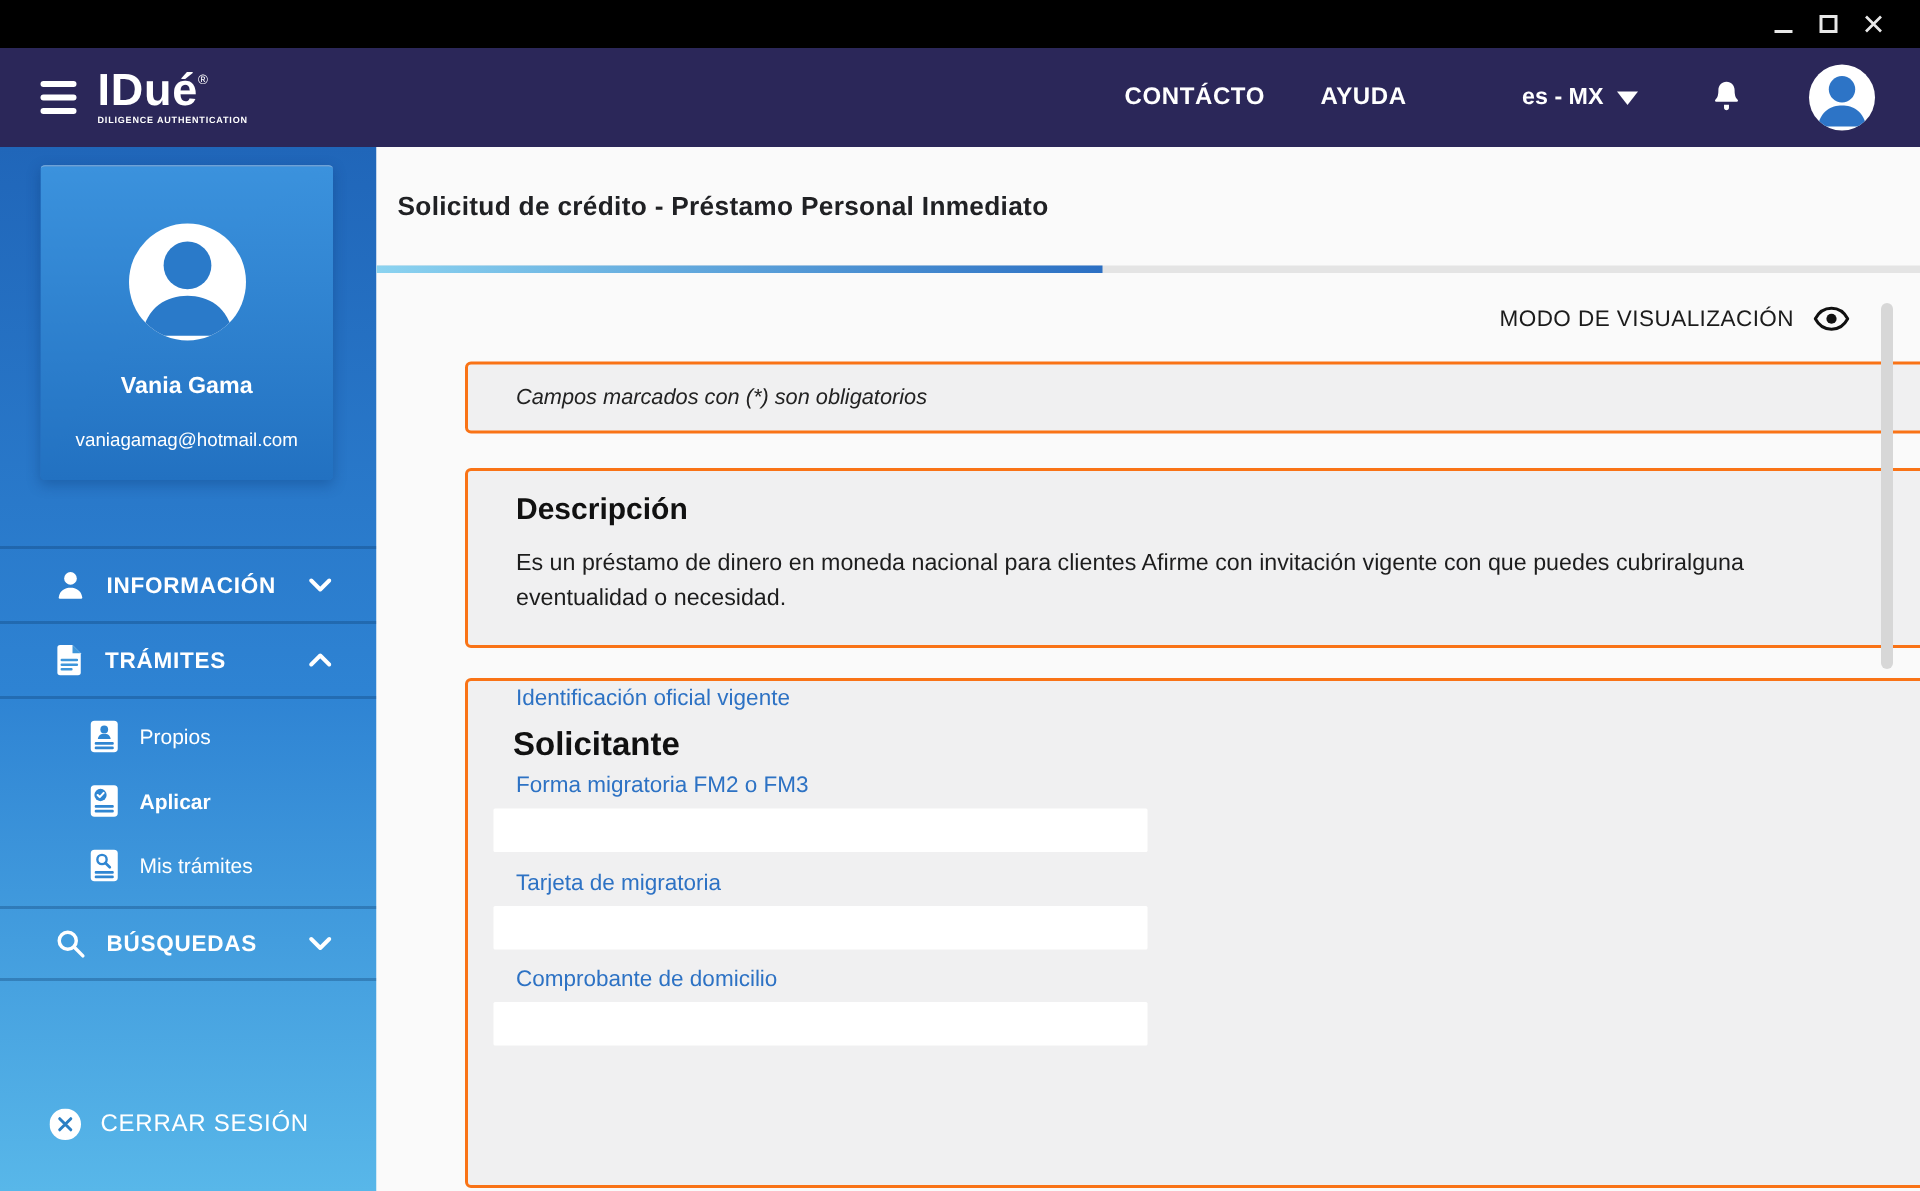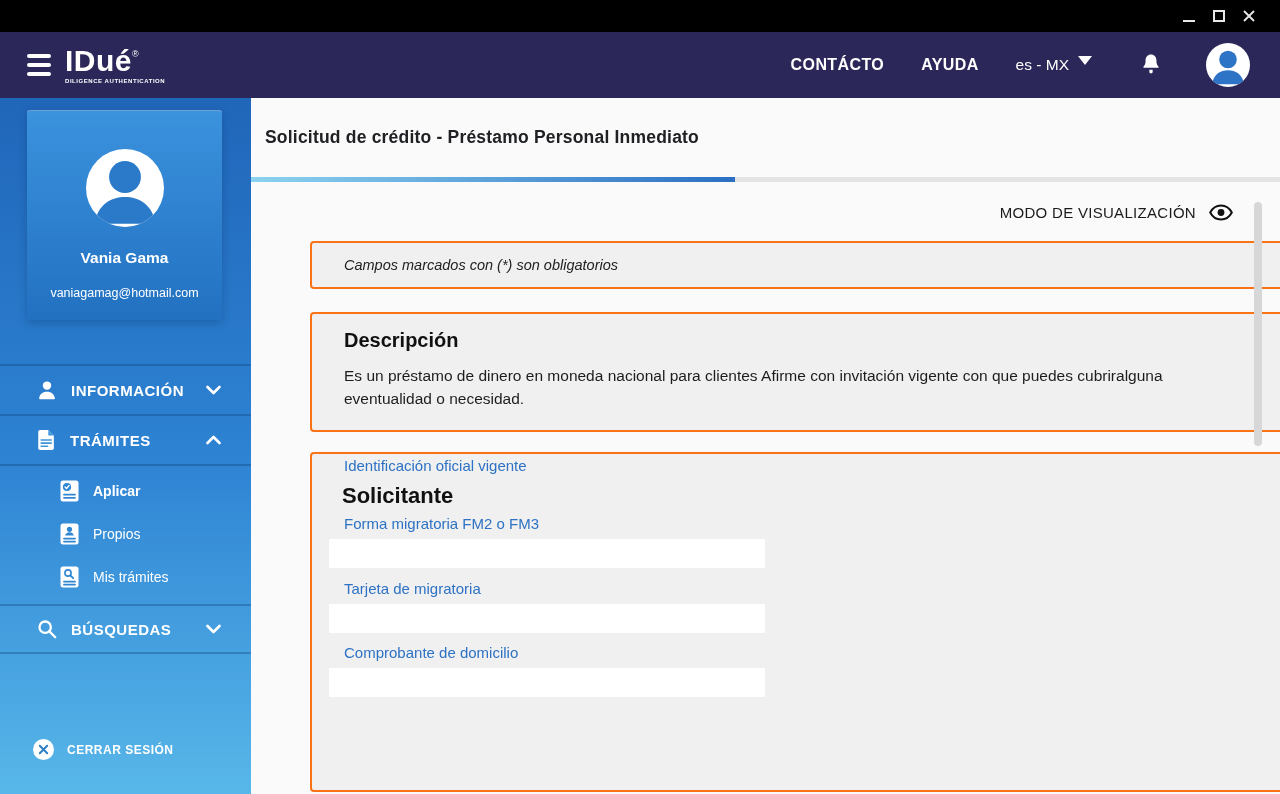--- a/index.html
+++ b/index.html
@@ -20,21 +20,21 @@
   
   .appbar { height:66px; background:#2b2759; display:flex; align-items:center; color:#fff; flex:0 0 auto; }
   .hamburger { margin-left:27px; width:24px; display:flex; flex-direction:column; gap:5px; cursor:pointer; }
   .hamburger span { height:4px; background:#fff; border-radius:2px; }
   .logo { margin-left:14px; display:flex; flex-direction:column; line-height:1; }
   .logo-main { font-size:30px; font-weight:800; letter-spacing:.5px; }
   .logo-reg { font-size:9px; vertical-align:14px; font-weight:400; }
   .logo-tagline { font-size:6px; letter-spacing:.55px; margin-top:2px; font-weight:600; }
   .appbar-spacer { flex:1; }
   .nav-link { font-size:16px; font-weight:700; letter-spacing:.4px; cursor:pointer; margin-right:37px; }
-  .lang { display:flex; align-items:flex-start; font-size:15.5px; font-weight:400; cursor:pointer; margin-right:48px; }
+  .lang { display:flex; align-items:center; font-size:15.5px; font-weight:700; cursor:pointer; margin-right:48px;margin-left:40px; }
   .lang-caret { width:0; height:0; border-left:7px solid transparent; border-right:7px solid transparent; border-top:9px solid #fff; margin-left:9px; }
   .bell { margin-right:44px; cursor:pointer; display:flex; }
   .avatar { width:44px; height:44px; border-radius:50%; background:#fff; overflow:hidden; margin-right:30px; cursor:pointer; flex:0 0 auto; }
 
   
   .main-row { flex:1; display:flex; min-height:0; }
 
   
   .sidebar { width:251px; flex:0 0 251px; position:relative; color:#fff;
     background:linear-gradient(180deg,#2066b9 0%,#2e83d3 52%,#58b7e9 100%); }
@@ -51,21 +51,21 @@
   .menu-row { height:50px; display:flex; align-items:center; padding:0 30px 0 36px; cursor:pointer;
     border-top:2px solid rgba(12,60,110,.32); }
   .menu-row .menu-label { font-size:15px; font-weight:700; letter-spacing:.5px; margin-left:13px; flex:1; }
   .submenu { border-top:2px solid rgba(12,60,110,.32); padding:12px 0 14px 0; }
   .sub-row { height:26px; display:flex; align-items:center; padding-left:60px; cursor:pointer; margin-top:17px; }
   .sub-row:first-child { margin-top:0; }
   .sub-label { font-size:14px; margin-left:14px; }
   .sub-row.active .sub-label { font-weight:700; }
   .menu-row.last { border-bottom:2px solid rgba(12,60,110,.32); }
   .logout { position:absolute; left:33px; bottom:34px; display:flex; align-items:center; cursor:pointer; }
-  .logout-label { margin-left:13px; font-size:12px; font-weight:700; letter-spacing:.5px; color:#fff; }
+  .logout-label { margin-left:13px; font-size:16px; font-weight:400; letter-spacing:.5px; color:#fff; }
 
   
   .content { flex:1; background:#fafafa; display:flex; flex-direction:column; position:relative; min-width:0; }
   .title-row { height:79px; display:flex; align-items:center; padding-left:14px; flex:0 0 auto; }
   .page-title { font-size:17.5px; font-weight:600; color:#202124; letter-spacing:.2px;text-align:center; }
   .progress-track { height:5px; background:#e4e4e4; flex:0 0 auto; }
   .progress-fill { height:100%; background:linear-gradient(90deg,#8bd3f0 0%,#2b6fc3 100%); }
 
   .content-body { flex:1; position:relative; }
   .view-mode-row { display:flex; justify-content:flex-end; align-items:center; gap:13px; margin:22px 47px 0 0; }
@@ -172,37 +172,37 @@
             <path fill="#3e96da" d="M13 1 l6 6 h-6 z"></path>
             <path d="M5.2 12 h11 M5.2 15.4 h11 M5.2 18.8 h7" stroke="#3e96da" stroke-width="1.8" stroke-linecap="round"></path>
           </svg>
           <span class="menu-label">TRÁMITES</span>
           <svg width="15" height="10" viewBox="0 0 15 10">
               <path d="M1.5 8 L7.5 2 L13.5 8" fill="none" stroke="#fff" stroke-width="2.6" stroke-linecap="round" stroke-linejoin="round"></path>
             </svg>
         </div>
 
         <div class="submenu">
+          <div class="sub-row">
+            <svg width="19" height="22" viewBox="0 0 19 22">
+              <rect x="0.5" y="0.5" width="18" height="21" rx="2.5" fill="#fff"></rect>
+              <circle cx="9.5" cy="6.3" r="2.6" fill="#2f86d2"></circle>
+              <path d="M5.2 12.6 c.5-2.6 2.3-3.4 4.3-3.4 s3.8.8 4.3 3.4 z" fill="#2f86d2"></path>
+              <path d="M4 15.6 h11 M4 18.6 h11" stroke="#2f86d2" stroke-width="1.8" stroke-linecap="round"></path>
+            </svg>
+            <span class="sub-label">Propios</span>
+          </div>
           <div class="sub-row active">
             <svg width="19" height="22" viewBox="0 0 19 22">
               <rect x="0.5" y="0.5" width="18" height="21" rx="2.5" fill="#fff"></rect>
               <circle cx="7" cy="7" r="4.1" fill="#2f86d2"></circle>
               <path d="M5.1 7 l1.4 1.4 l2.6-2.8" fill="none" stroke="#fff" stroke-width="1.4" stroke-linecap="round" stroke-linejoin="round"></path>
               <path d="M4 14.6 h11 M4 17.8 h11" stroke="#2f86d2" stroke-width="1.8" stroke-linecap="round"></path>
             </svg>
             <span class="sub-label">Aplicar</span>
-          </div>
-          <div class="sub-row">
-            <svg width="19" height="22" viewBox="0 0 19 22">
-              <rect x="0.5" y="0.5" width="18" height="21" rx="2.5" fill="#fff"></rect>
-              <circle cx="9.5" cy="6.3" r="2.6" fill="#2f86d2"></circle>
-              <path d="M5.2 12.6 c.5-2.6 2.3-3.4 4.3-3.4 s3.8.8 4.3 3.4 z" fill="#2f86d2"></path>
-              <path d="M4 15.6 h11 M4 18.6 h11" stroke="#2f86d2" stroke-width="1.8" stroke-linecap="round"></path>
-            </svg>
-            <span class="sub-label">Propios</span>
           </div>
           <div class="sub-row">
             <svg width="19" height="22" viewBox="0 0 19 22">
               <rect x="0.5" y="0.5" width="18" height="21" rx="2.5" fill="#fff"></rect>
               <circle cx="8" cy="7" r="3.1" fill="none" stroke="#2f86d2" stroke-width="1.6"></circle>
               <path d="M10.3 9.3 L13.2 12.2" stroke="#2f86d2" stroke-width="1.8" stroke-linecap="round"></path>
               <path d="M4 15.6 h11 M4 18.6 h11" stroke="#2f86d2" stroke-width="1.8" stroke-linecap="round"></path>
             </svg>
             <span class="sub-label">Mis trámites</span>
           </div>

